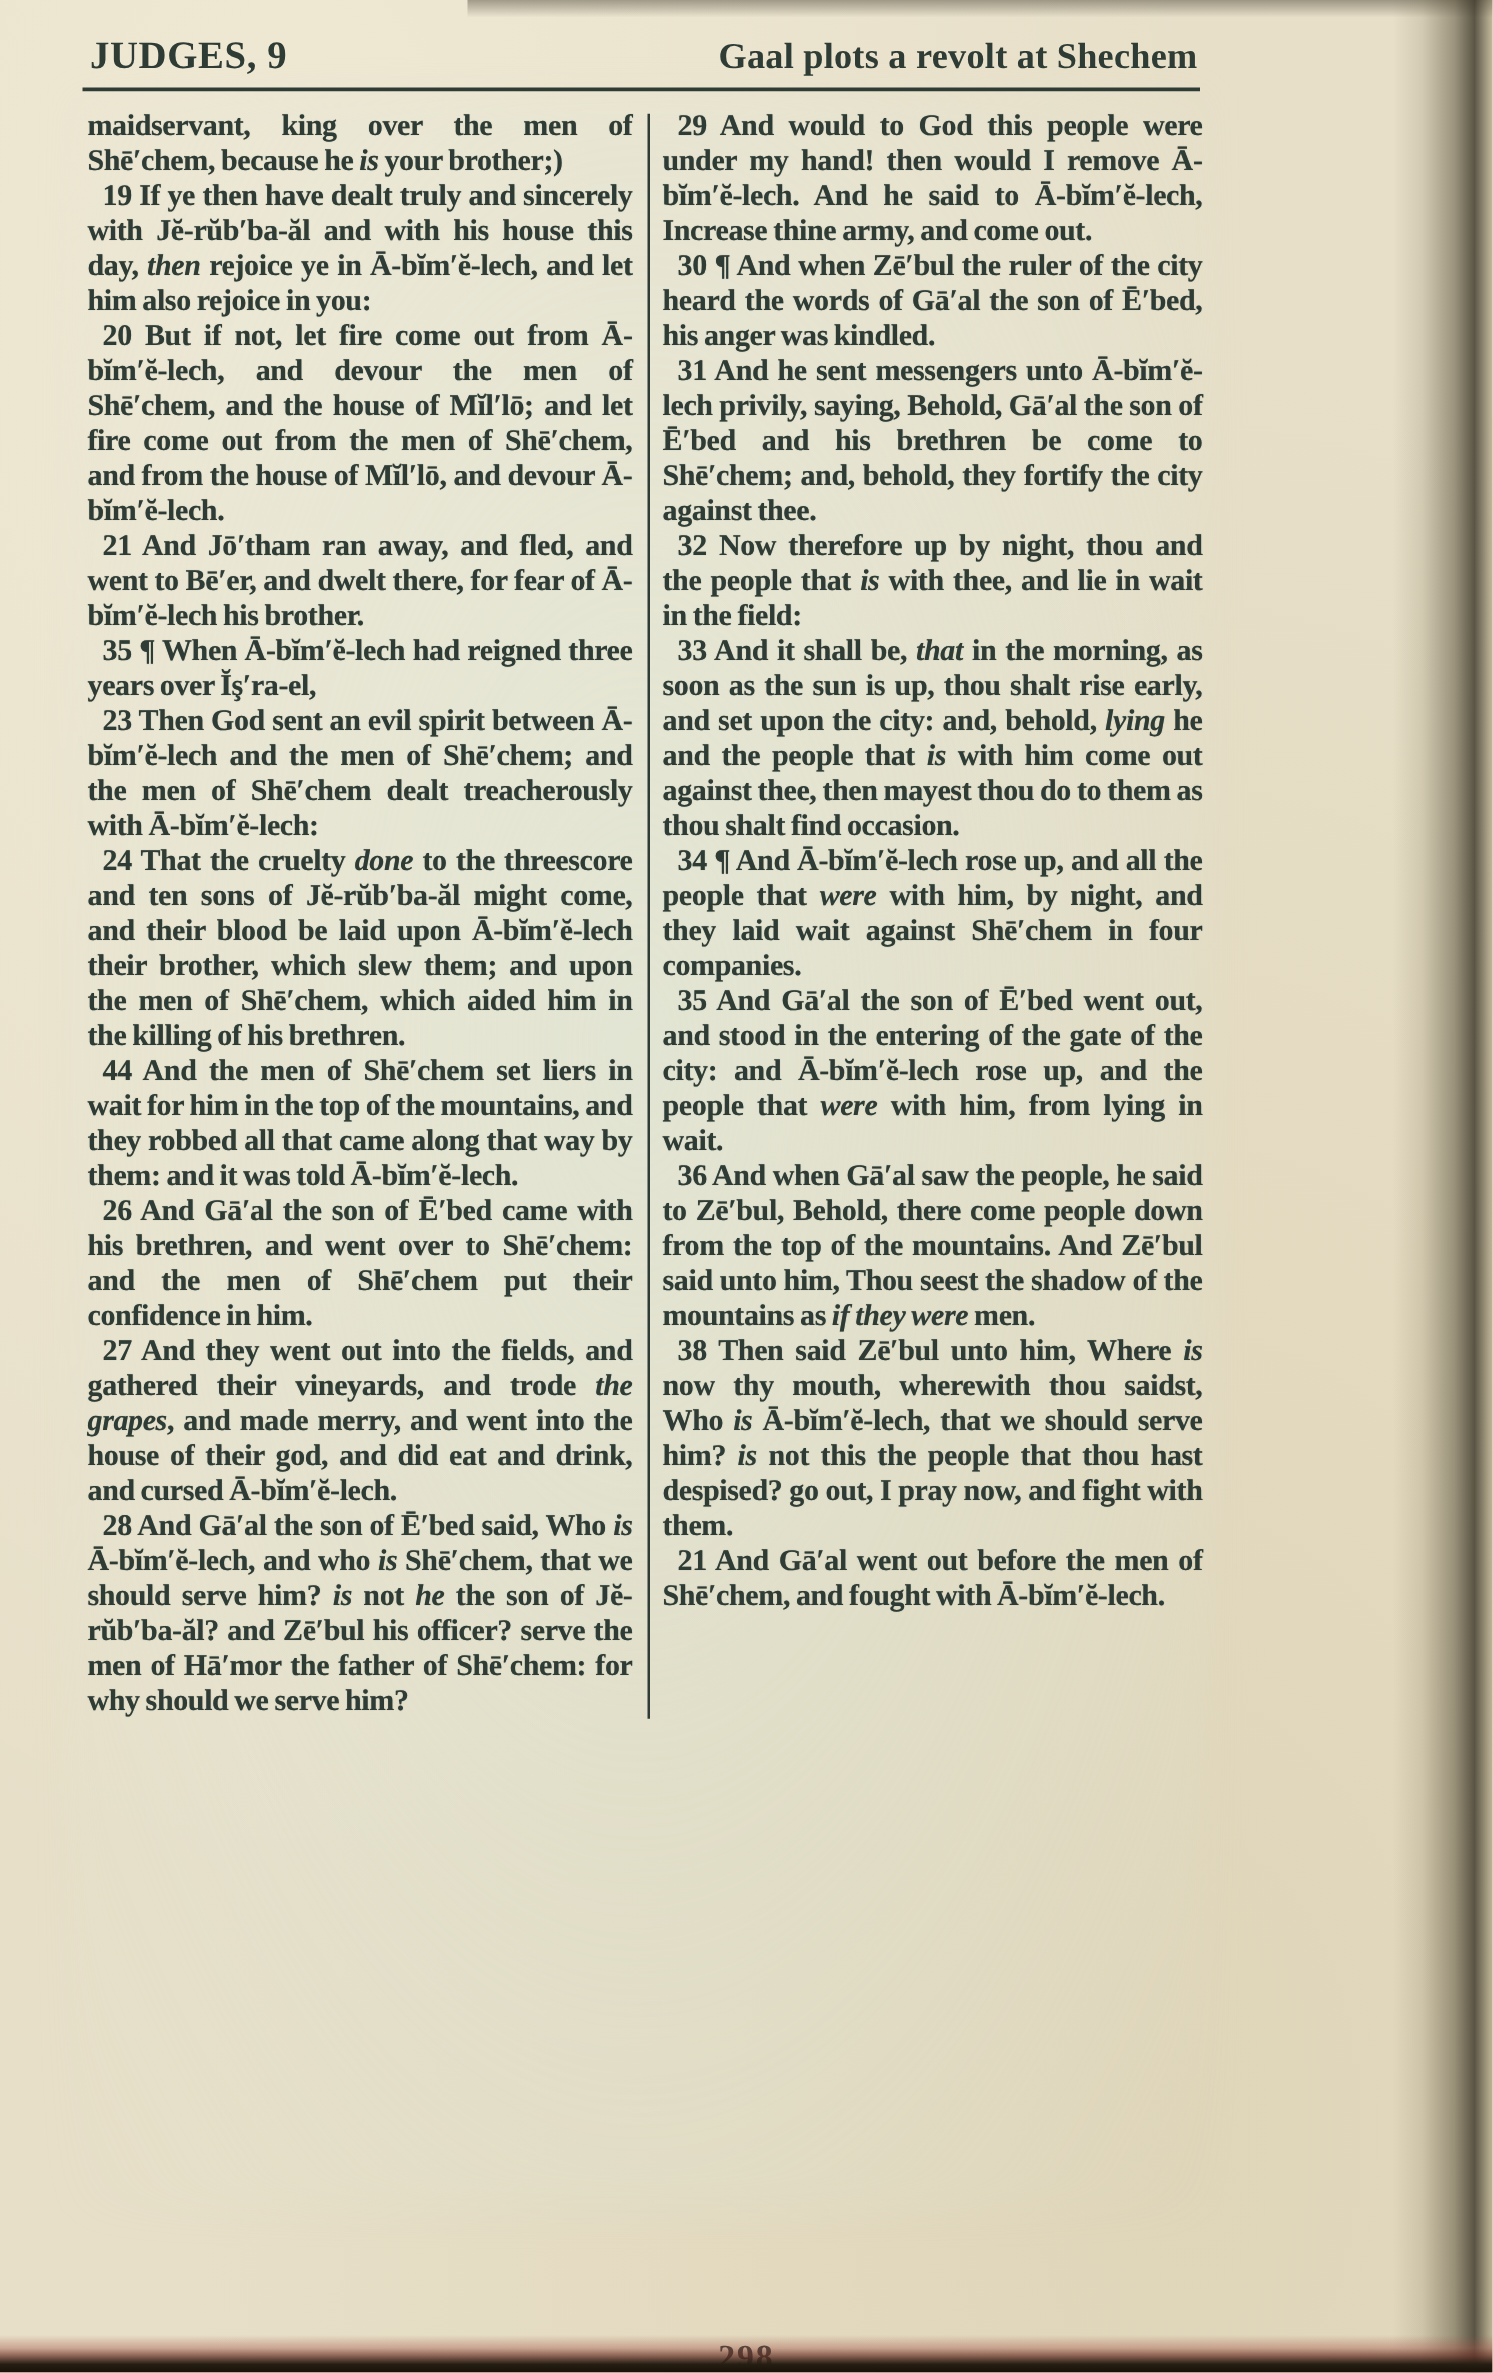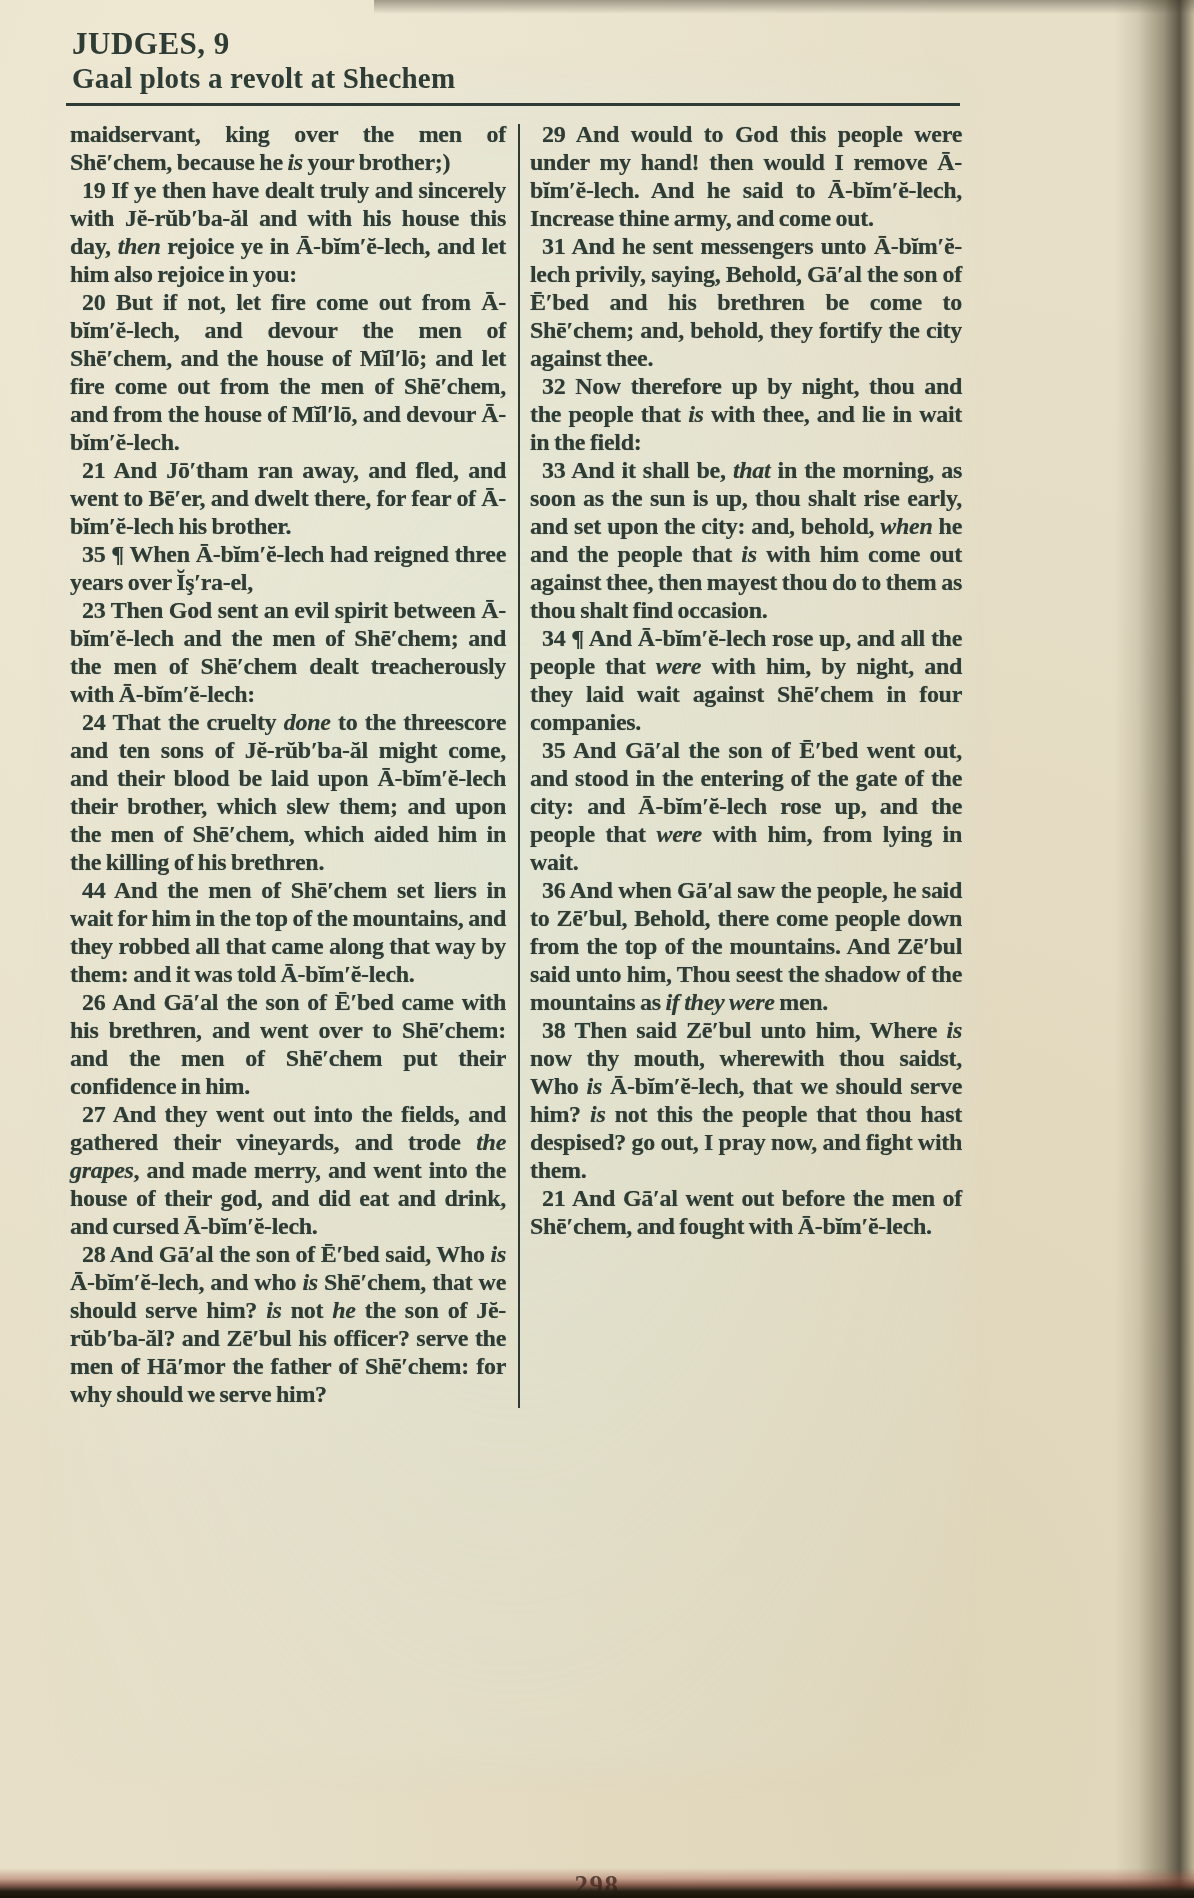--- a/index.html
+++ b/index.html
@@ -15,21 +15,20 @@
   .text-zone-tint {
     position:absolute; left:56px; top:76px; width:910px; height:1694px;
     background:radial-gradient(ellipse at 50% 45%, rgba(222,231,217,0.60), rgba(222,231,217,0.18) 72%, rgba(222,231,217,0) 100%);
     filter:blur(14px); z-index:0;
   }
   .page { position:relative; z-index:1; }
 
   .page-header {
     display:flex; justify-content:space-between; align-items:baseline;
     margin:26px 236px 0 72px;
-    flex-direction:column;
   }
   .book-title { font-size:31px; font-weight:bold; letter-spacing:0.5px; }
   .running-head { font-size:29px; font-weight:bold; letter-spacing:0.2px; }
 
   .header-rule {
     margin:8px 234px 0 66px; height:3px;
     background:var(--ink, #2e3c35);
     box-shadow:0 4px 0 -2px rgba(46,60,53,0.55);
   }
 
@@ -101,23 +100,24 @@
         <p class="verse">23 Then God sent an evil spirit between Ā-bĭm′ĕ-lech and the men of Shē′chem; and the men of Shē′chem dealt treacherously with Ā-bĭm′ĕ-lech:</p>
         <p class="verse">24 That the cruelty <i>done</i> to the threescore and ten sons of Jĕ-rŭb′ba-ăl might come, and their blood be laid upon Ā-bĭm′ĕ-lech their brother, which slew them; and upon the men of Shē′chem, which aided him in the killing of his brethren.</p>
         <p class="verse">44 And the men of Shē′chem set liers in wait for him in the top of the mountains, and they robbed all that came along that way by them: and it was told Ā-bĭm′ĕ-lech.</p>
         <p class="verse">26 And Gā′al the son of Ē′bed came with his brethren, and went over to Shē′chem: and the men of Shē′chem put their confidence in him.</p>
         <p class="verse">27 And they went out into the fields, and gathered their vineyards, and trode <i>the grapes</i>, and made merry, and went into the house of their god, and did eat and drink, and cursed Ā-bĭm′ĕ-lech.</p>
         <p class="verse">28 And Gā′al the son of Ē′bed said, Who <i>is</i> Ā-bĭm′ĕ-lech, and who <i>is</i> Shē′chem, that we should serve him? <i>is</i> not <i>he</i> the son of Jĕ-rŭb′ba-ăl? and Zē′bul his officer? serve the men of Hā′mor the father of Shē′chem: for why should we serve him?</p>
       </div>
     <div class="column-divider"></div>
     <div class="col col-right">
         <p class="verse">29 And would to God this people were under my hand! then would I remove Ā-bĭm′ĕ-lech. And he said to Ā-bĭm′ĕ-lech, Increase thine army, and come out.</p>
+        <p class="verse">30 ¶ And when Zē′bul the ruler of the city heard the words of Gā′al the son of Ē′bed, his anger was kindled.</p>
         <p class="verse">31 And he sent messengers unto Ā-bĭm′ĕ-lech privily, saying, Behold, Gā′al the son of Ē′bed and his brethren be come to Shē′chem; and, behold, they fortify the city against thee.</p>
         <p class="verse">32 Now therefore up by night, thou and the people that <i>is</i> with thee, and lie in wait in the field:</p>
-        <p class="verse">33 And it shall be, <i>that</i> in the morning, as soon as the sun is up, thou shalt rise early, and set upon the city: and, behold, <i>when</i> he and the people that <i>is</i> with him come out against thee, then mayest thou do to them as thou shalt find occasion.</p>
+        <p class="verse">33 And it shall be, <i>that</i> in the morning, as soon as the sun is up, thou shalt rise early, and set upon the city: and, behold, <i>lying</i> he and the people that <i>is</i> with him come out against thee, then mayest thou do to them as thou shalt find occasion.</p>
         <p class="verse">34 ¶ And Ā-bĭm′ĕ-lech rose up, and all the people that <i>were</i> with him, by night, and they laid wait against Shē′chem in four companies.</p>
         <p class="verse">35 And Gā′al the son of Ē′bed went out, and stood in the entering of the gate of the city: and Ā-bĭm′ĕ-lech rose up, and the people that <i>were</i> with him, from lying in wait.</p>
         <p class="verse">36 And when Gā′al saw the people, he said to Zē′bul, Behold, there come people down from the top of the mountains. And Zē′bul said unto him, Thou seest the shadow of the mountains as <i>if they were</i> men.</p>
         <p class="verse">38 Then said Zē′bul unto him, Where <i>is</i> now thy mouth, wherewith thou saidst, Who <i>is</i> Ā-bĭm′ĕ-lech, that we should serve him? <i>is</i> not this the people that thou hast despised? go out, I pray now, and fight with them.</p>
         <p class="verse">21 And Gā′al went out before the men of Shē′chem, and fought with Ā-bĭm′ĕ-lech.</p>
       </div>
   </div>
 
   <div class="page-footer">
     <span>298</span>

